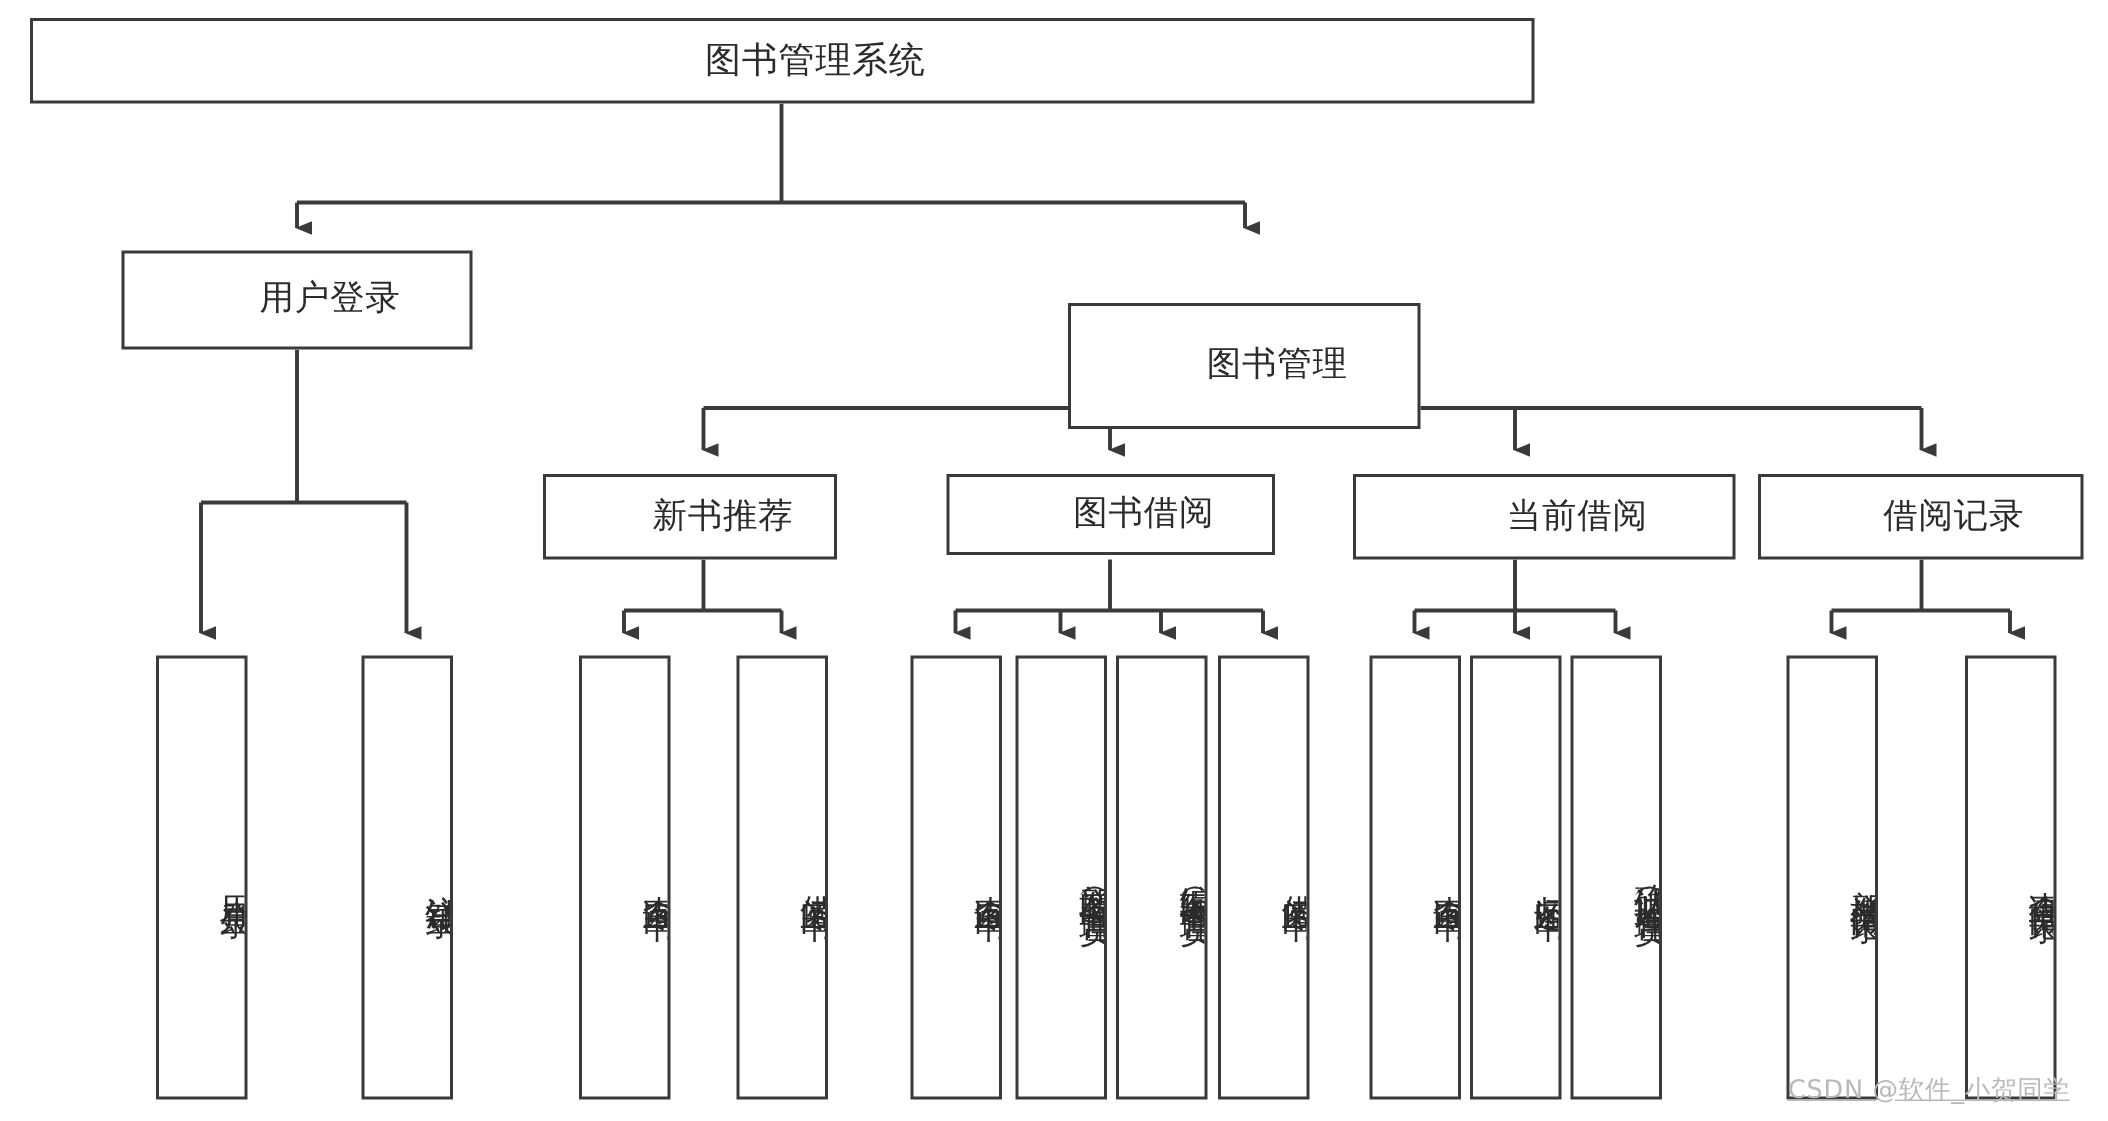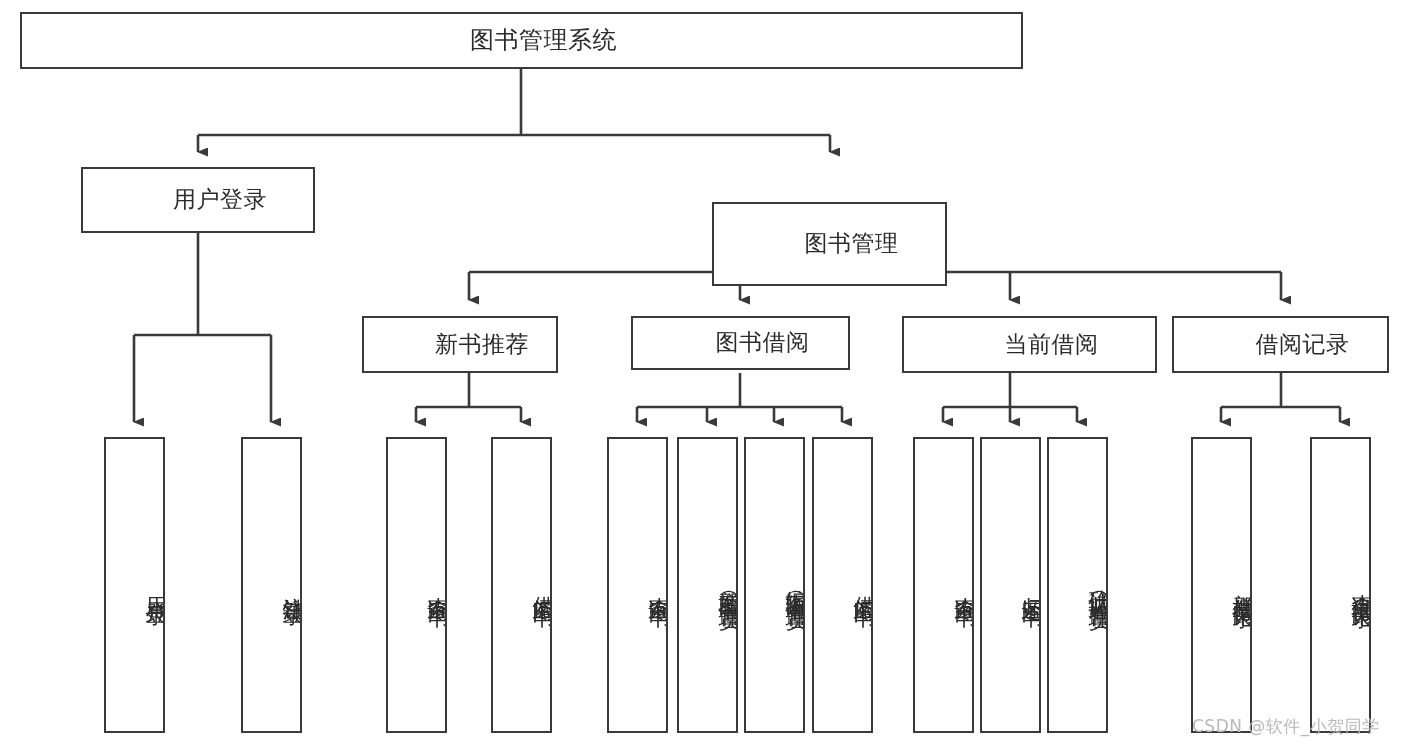--- a/index.html
+++ b/index.html
@@ -180,15 +180,15 @@
     <span class="node-label-v">确认归还（管理员）</span>
   </div>
 
   <div class="node-box" style="left:1191px; top:437px; width:61px; height:296px;">
     <span class="node-label-v">新增借阅记录</span>
   </div>
   <div class="node-box" style="left:1310px; top:437px; width:61px; height:296px;">
     <span class="node-label-v">查询借阅记录</span>
   </div>
 
-  <div class="watermark" style="left:1192px; top:715px;">CSDN @软件_小贺同学</div>
+  <div class="watermark" style="left:1192px; top:715px;text-decoration:underline;">CSDN @软件_小贺同学</div>
 
 </div>
 
 </body></html>

